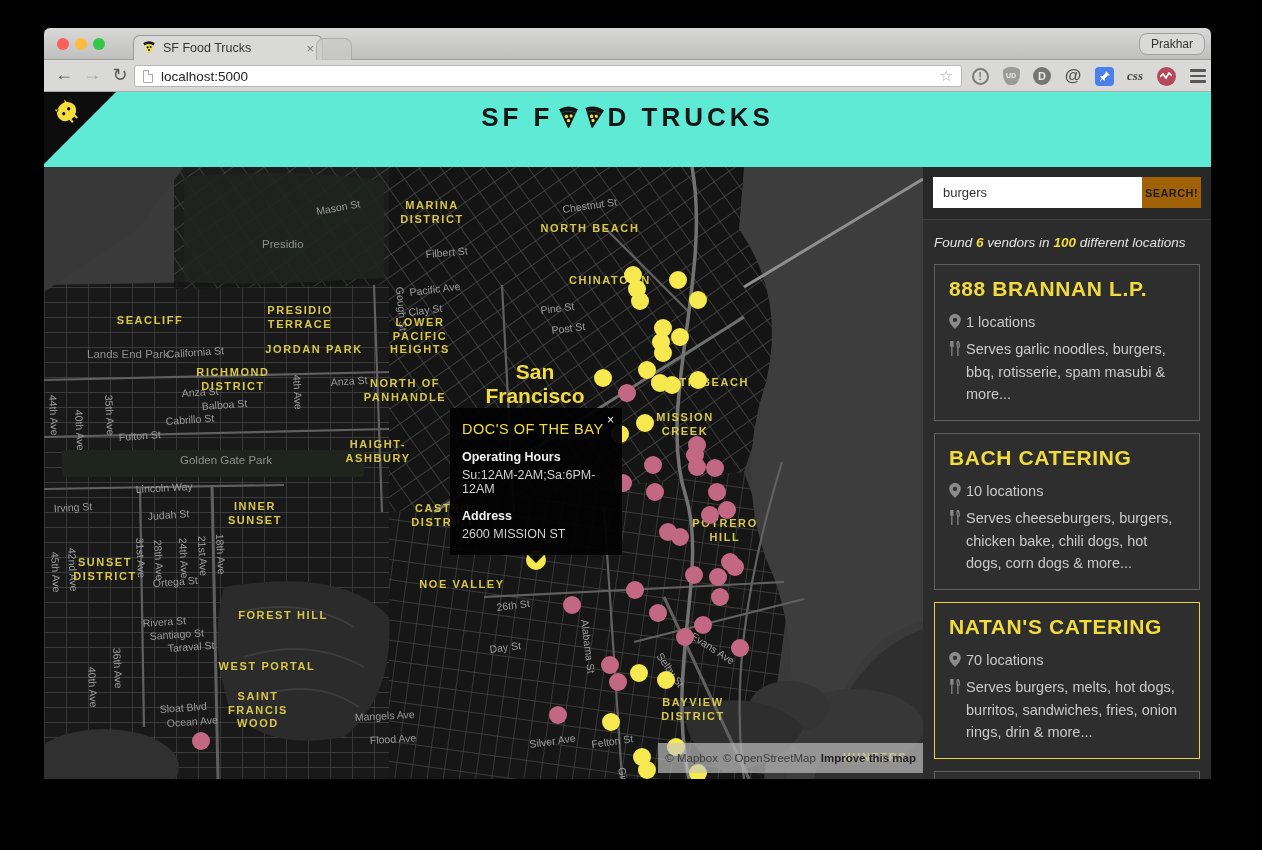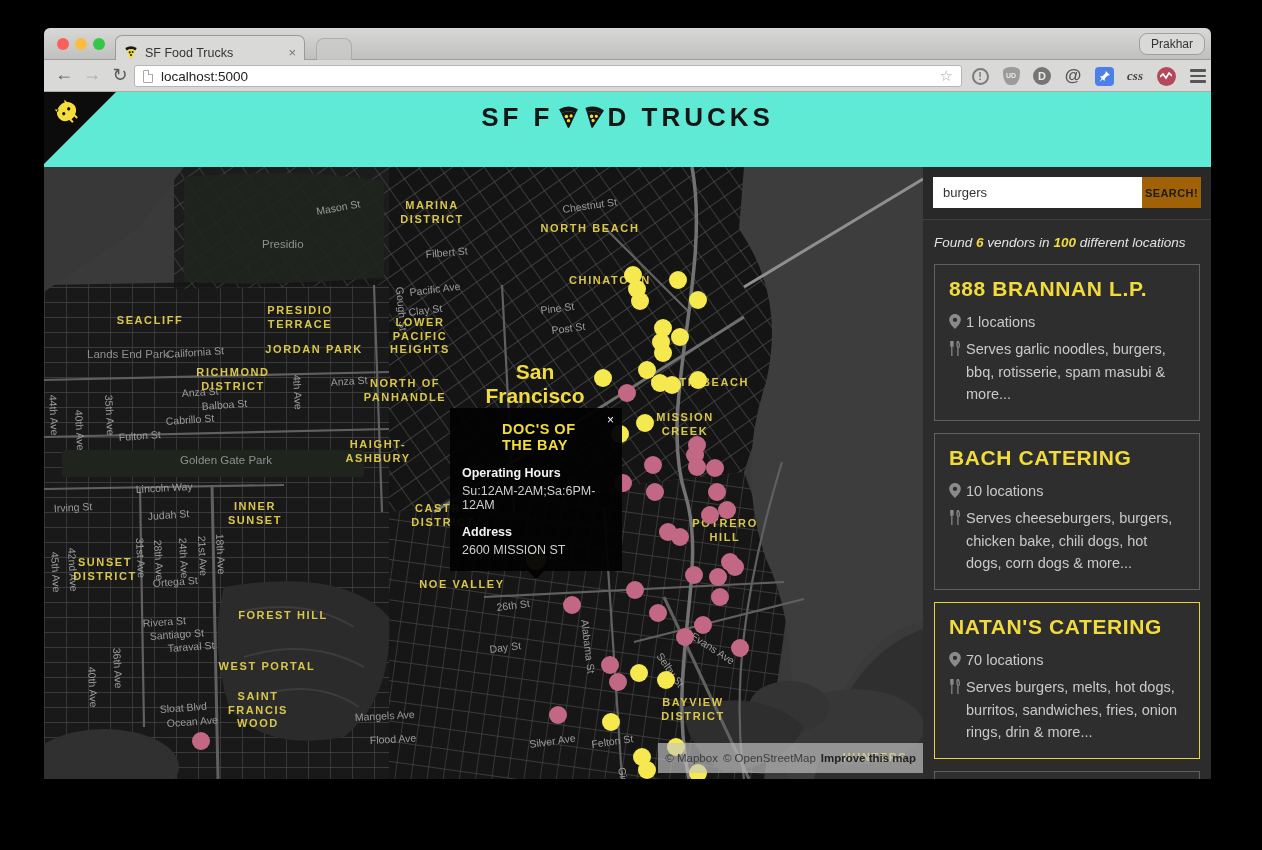--- a/index.html
+++ b/index.html
@@ -7,23 +7,23 @@
               font-family:"Liberation Sans", sans-serif; }
   .window { position:absolute; left:44px; top:28px; width:1167px; height:751px;
             border-radius:6px 6px 0 0; overflow:hidden; background:#2c2c2c; }
 
   
   .titlebar { position:relative; height:32px;
     background:linear-gradient(#d8d8d6,#c0c0be); border-bottom:1px solid #9e9e9c; }
   .tl { position:absolute; top:10px; width:12px; height:12px; border-radius:50%; }
   .tl.red{ left:13px; background:#fc605c; } .tl.yel{ left:31px; background:#fdbc40;}
   .tl.grn{ left:49px; background:#34c749; }
-  .tab { position:absolute; left:71px; top:7px; width:190px; height:25px;
+  .tab { position:absolute; left:89px; top:7px; width:190px; height:25px;
     background:#d9d9d7; border:1px solid #9a9a98; border-bottom:none;
-    border-radius:7px 7px 0 0; display:flex; align-items:flex-end; padding:0 8px; gap:7px;}
+    border-radius:7px 7px 0 0; display:flex; align-items:center; padding:0 8px; gap:7px;}
   .tab-title { font-size:12.5px; color:#333; flex:1; white-space:nowrap; overflow:hidden; }
   .tab-close { font-size:13px; color:#777; cursor:default; }
   .tab-stub { position:absolute; left:272px; top:10px; width:36px; height:22px;
     background:#cacac8; border:1px solid #a5a5a3; border-bottom:none;
     border-radius:8px 8px 0 0; opacity:.75; }
   .profile-btn { position:absolute; right:6px; top:5px; height:22px; padding:3px 11px;
     background:#d9d9d7; border:1px solid #9f9f9d; border-radius:8px;
     font-size:12px; color:#333; }
   .toolbar { position:relative; height:32px; background:#d9d9d7; border-bottom:1px solid #aaaaa8; }
   .navbtn { position:absolute; top:4px; font-size:18px; color:#5c5c5c; width:24px; text-align:center; }
@@ -68,21 +68,21 @@
   
   .map { position:relative; width:879px; height:612px; background:#3a3a3a; overflow:hidden; }
   .map svg text.district { fill:#d8c74b; font-size:11px; font-weight:bold; letter-spacing:1.6px; text-anchor:middle;}
   .map svg text.street { fill:#9b9b9b; font-size:10.5px; }
   .map svg text.park { fill:#8f8f8f; font-size:11.5px; }
   .map svg text.city { fill:#f2dc3d; font-size:21px; font-weight:bold; text-anchor:middle; }
   .popup { position:absolute; left:406px; top:241px; width:172px; background:rgba(3,3,3,.96);
     color:#fff; padding:13px 12px 14px; z-index:4;}
   .popup:after { content:""; position:absolute; left:78px; bottom:-8px; border-left:8px solid transparent;
     border-right:8px solid transparent; border-top:8px solid rgba(3,3,3,.96);}
-  .popup-title { color:#f2dc3d; font-size:14.5px; font-weight:bold; letter-spacing:.5px;margin-left:40px; }
+  .popup-title { color:#f2dc3d; font-size:14.5px; font-weight:normal; letter-spacing:.5px; }
   .popup-label { margin-top:13px; font-size:12.5px; font-weight:bold; color:#f2f2f2;}
   .popup-val { margin-top:4px; font-size:12.5px; color:#cfcfcf; }
   .popup-close { position:absolute; top:5px; right:8px; font-size:12px; color:#fff; }
   .attr { position:absolute; right:0; bottom:6px; height:30px; background:rgba(200,200,200,.65);
     display:flex; align-items:center; gap:5px; padding:0 7px; font-size:11.5px; color:#3c3c3c; z-index:4;text-align:right;}
   .attr .improve { font-weight:bold; color:#222; }
 
   
   .sidebar { width:288px; height:612px; background:#2c2c2c; display:flex; flex-direction:column; overflow:hidden;justify-content:space-between;}
   .search-row { display:flex; padding:10px 10px 11px; background:#282828; border-bottom:1px solid #404040;}

